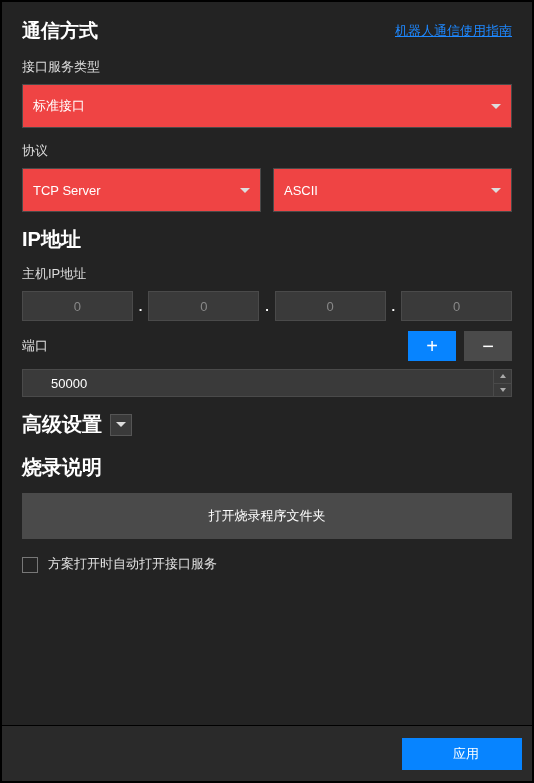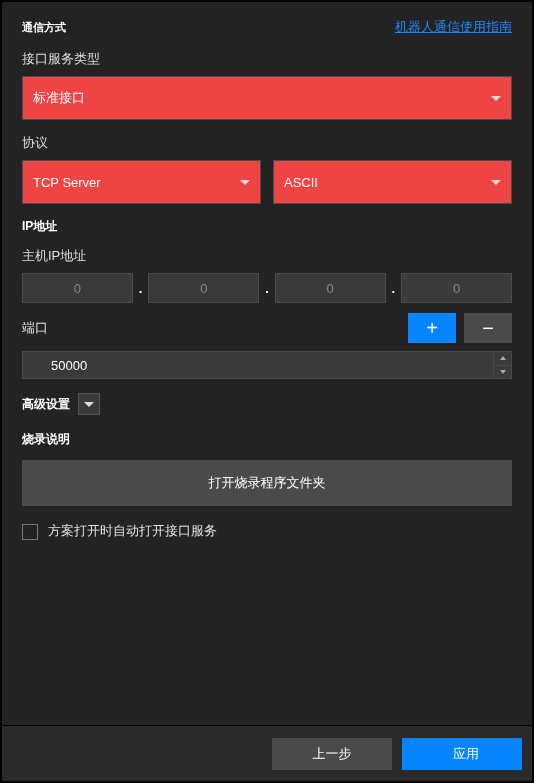--- a/index.html
+++ b/index.html
@@ -24,21 +24,21 @@
   flex: 1;
   padding: 16px 20px;
 }
 .header-row {
   display: flex;
   justify-content: space-between;
   align-items: center;
   margin-bottom: 14px;
 }
 .section-title {
-  font-size: 11px;
+  font-size: 19px;
   font-weight: bold;
   color: #fff;
 }
 .help-link {
   color: #1e88ff;
   text-decoration: underline;
   font-size: 13px;
   cursor: pointer;
 }
 .label {
@@ -69,21 +69,21 @@
   flex: 1;
   margin-bottom: 4px;
 }
 .caret-down {
   width: 0; height: 0;
   border-left: 5px solid transparent;
   border-right: 5px solid transparent;
   border-top: 5px solid #ddd;
 }
 .sub-title {
-  font-size: 12px;
+  font-size: 20px;
   font-weight: bold;
   color: #fff;
   margin-top: 10px;
   margin-bottom: 12px;
 }
 .ip-row {
   display: flex;
   align-items: center;
   gap: 6px;
   margin-bottom: 10px;
@@ -289,16 +289,15 @@
     <div class="btn-full">打开烧录程序文件夹</div>
 
     <div class="check-row">
       <div class="checkbox"></div>
       <span>方案打开时自动打开接口服务</span>
     </div>
 
   </div>
 
   <div class="footer">
-    <div class="btn btn-secondary">上一步</div>
     <div class="btn btn-primary">应用</div>
   </div>
 </div>
 
 </body></html>

